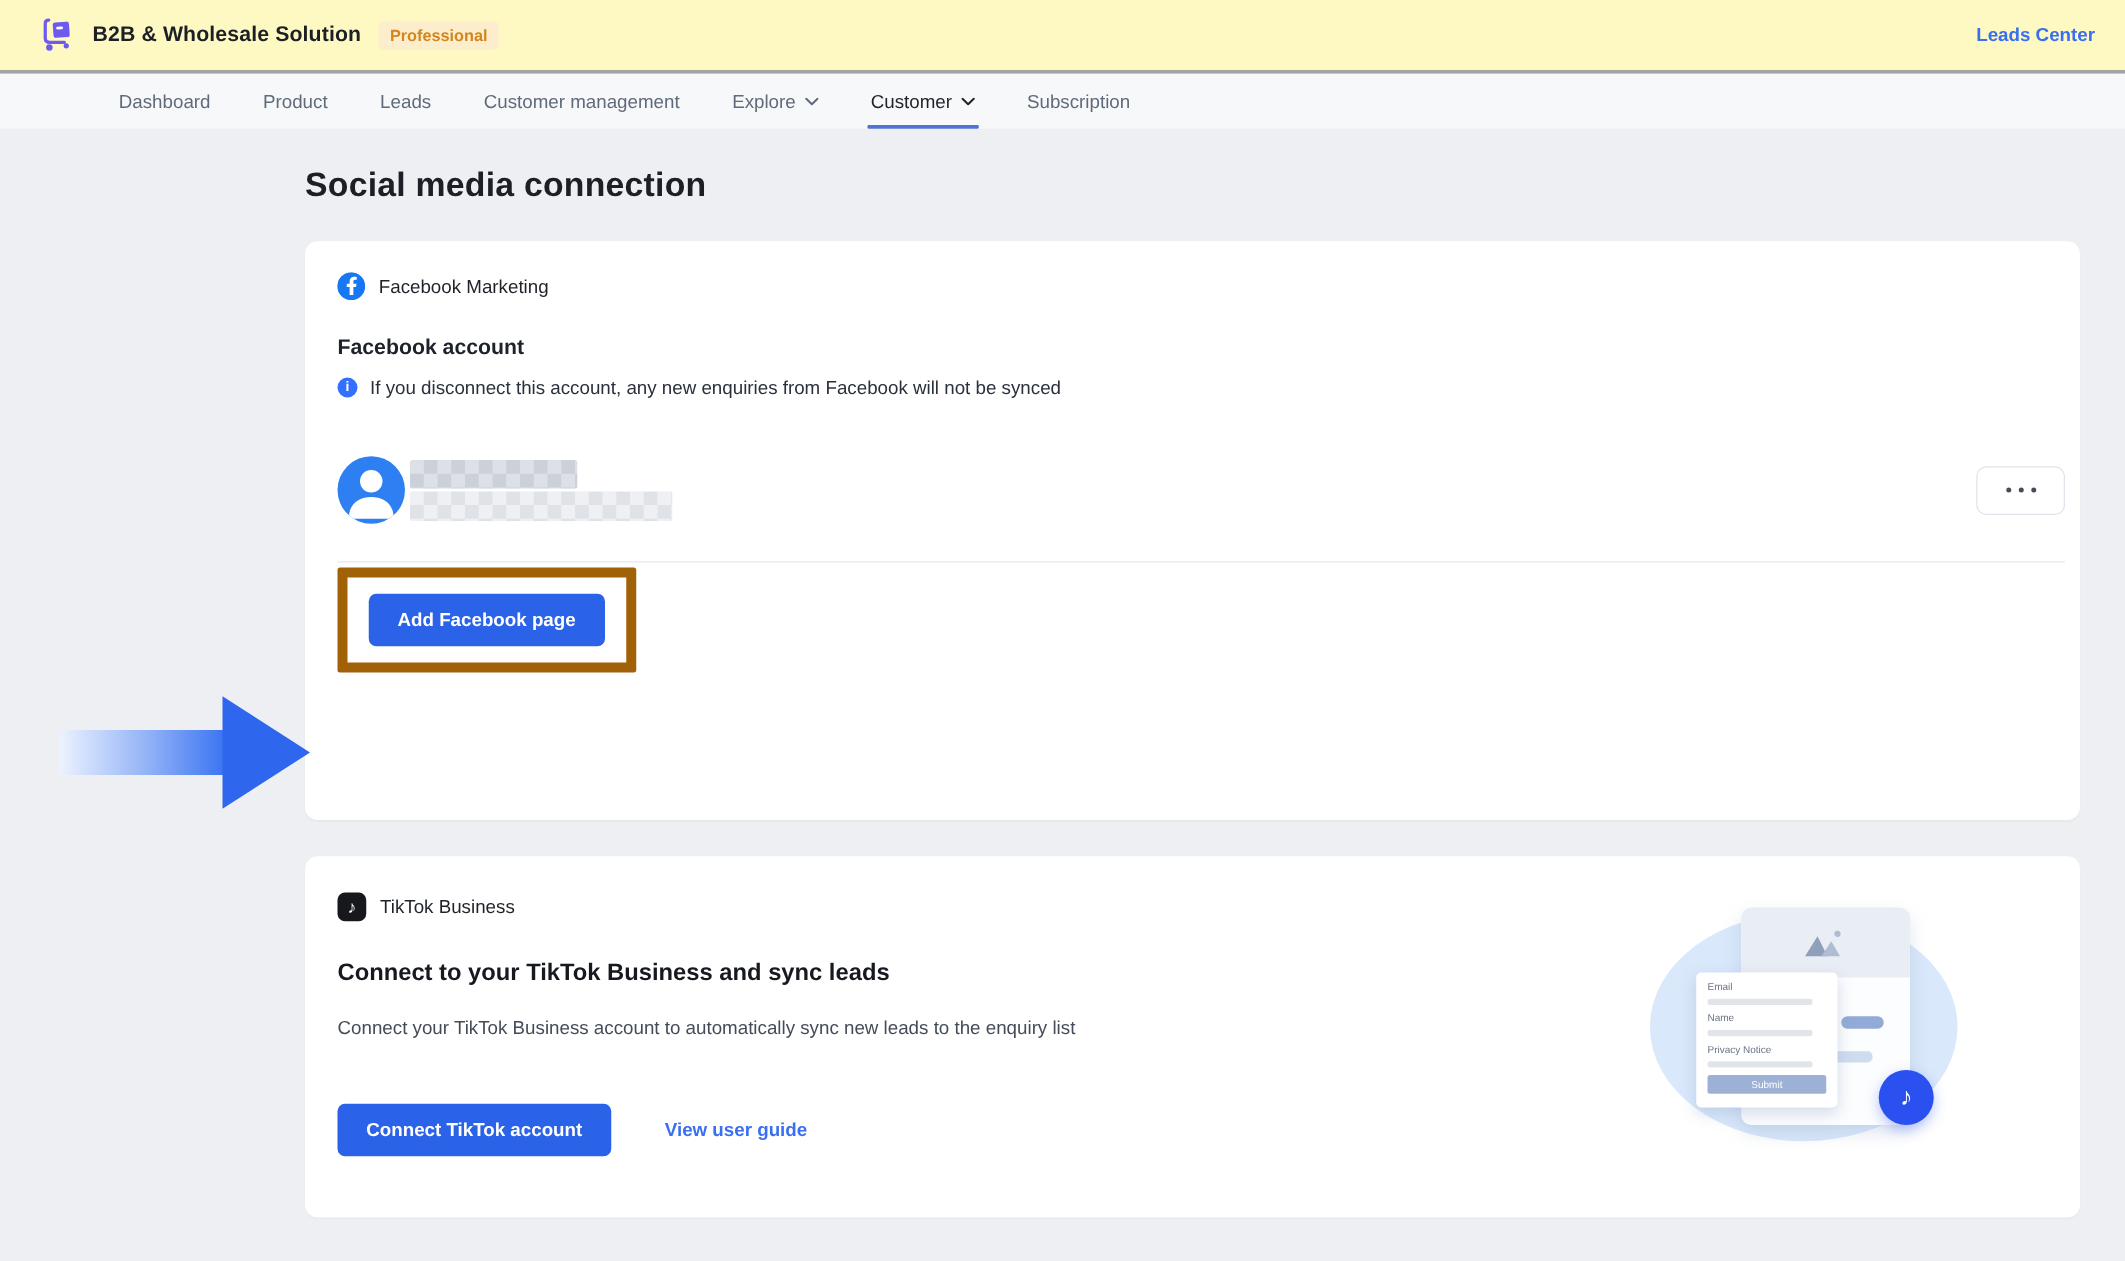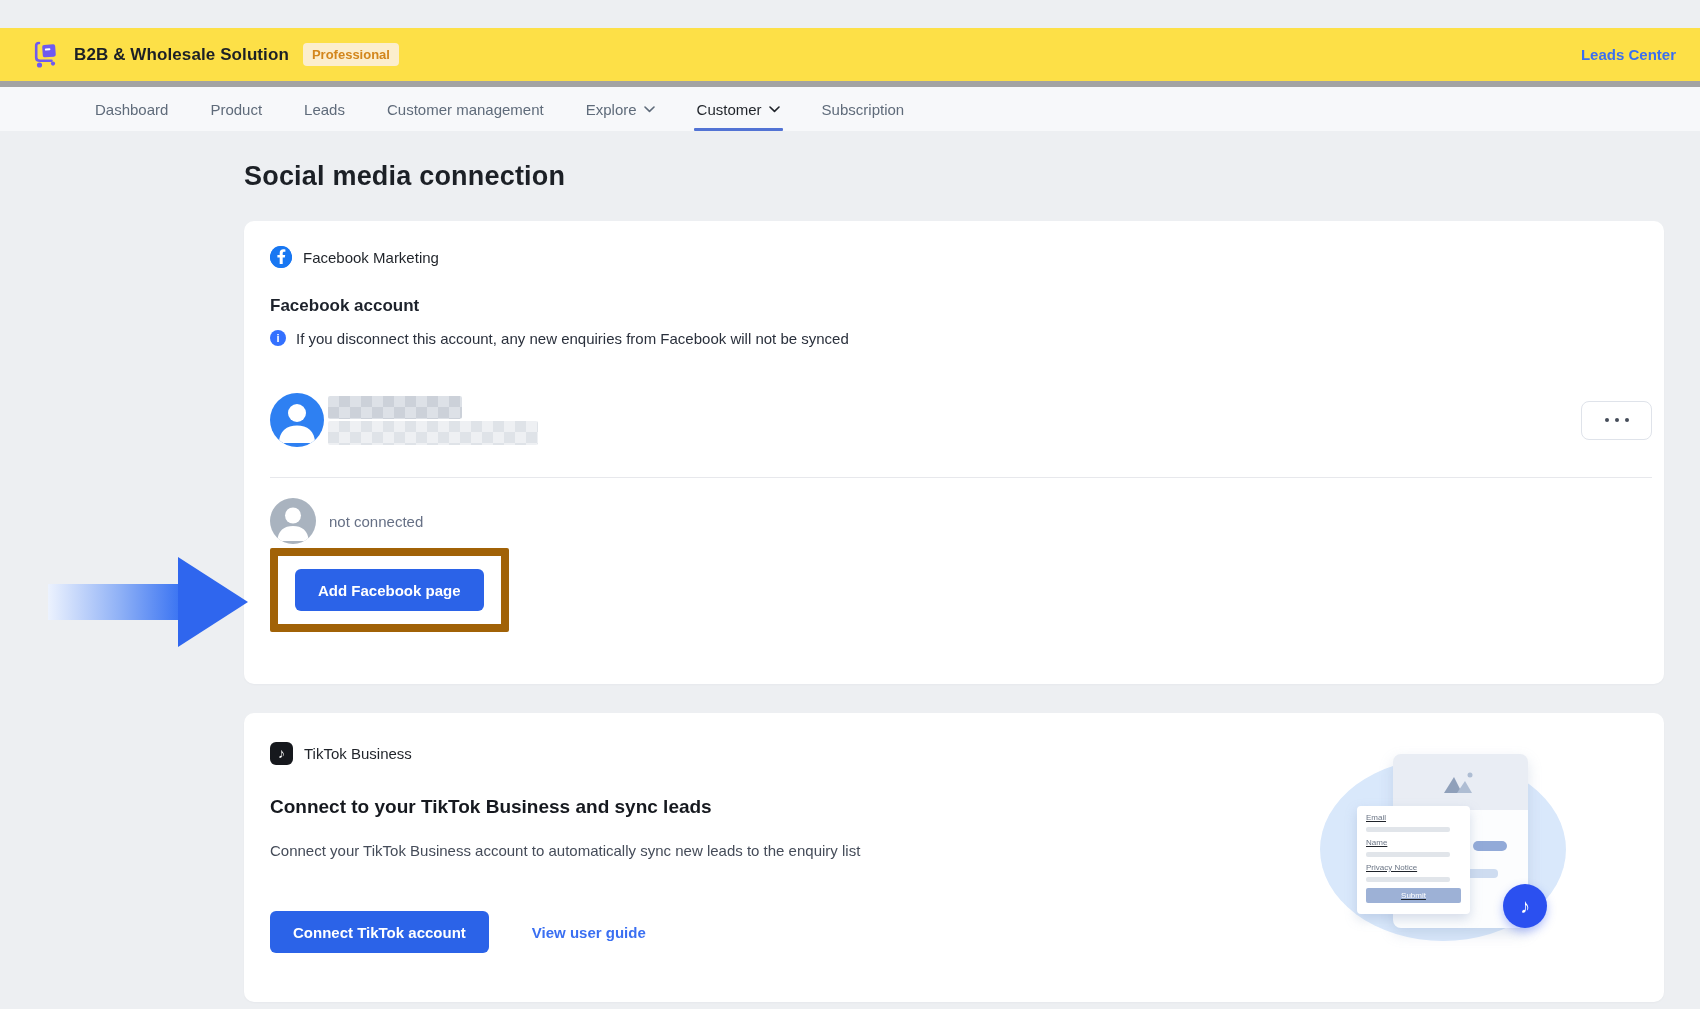--- a/index.html
+++ b/index.html
@@ -6,24 +6,23 @@
   html,body { width:1700px; height:1009px; }
   body {
     font-family:"Liberation Sans", sans-serif;
     background:#edeff2;
     position:relative;
     overflow:hidden;
     color:#20242b;
   }
   
   .app-header {
-    height:59px; background:#fde047; border-bottom:6px solid #a3a3a3;
+    height:59px; background:#fef9c3; border-bottom:3px solid #a3a3a3;
     display:flex; align-items:center; justify-content:space-between;
     padding:0 24px 0 33px;
-    margin-top:28px;
   }
   .brand { display:flex; align-items:center; }
   .app-title { font-size:17px; font-weight:700; color:#1c2026; margin-left:13px; letter-spacing:.1px; }
   .plan-badge {
     margin-left:14px; background:#fceecd; color:#d3861c;
     font-size:13px; font-weight:700; padding:4px 9px; border-radius:4px;
   }
   .help-link { color:#3a6ff2; font-size:15px; font-weight:700; cursor:pointer; text-decoration:none; }
   
   .main-nav {
@@ -134,21 +133,20 @@
   .illus-imghead {
     height:56px; background:#e9edf4; border-radius:8px 8px 0 0;
     display:flex; align-items:center; justify-content:center;
   }
   .illus-pill1 { position:absolute; right:21px; top:87px; width:34px; height:10px; border-radius:5px; background:#92aad8; }
   .illus-pill2 { position:absolute; right:30px; top:115px; width:50px; height:9px; border-radius:4px; background:#cedcf0; }
   .illus-formcard {
     position:absolute; left:43px; top:71px; width:113px; height:108px;
     background:#fff; border-radius:4px; box-shadow:0 5px 12px rgba(140,160,195,.35);
     padding:7px 9px 0 9px;
-    text-decoration:underline;
   }
   .illus-label { font-size:8px; color:#6b7585; line-height:10px; }
   .illus-line { height:5px; background:#e1e5ea; border-radius:2px; width:84px; margin:4px 0 6px 0; }
   .illus-submit {
     margin-top:4px; height:15px; background:#9db1d6; border-radius:2px;
     color:#fff; font-size:8px; text-align:center; line-height:15px;
   }
   .illus-tiktok {
     position:absolute; left:189px; top:149px; width:44px; height:44px; border-radius:50%;
     background:#2b50f0; color:#fff; display:flex; align-items:center; justify-content:center;
@@ -246,29 +244,20 @@
             <i></i>
             <i></i>
             <i></i>
           </span>
       </button>
     </div>
 
     <hr class="divider">
 
 
-    <div class="page-row">
-      <span class="avatar gray">
-        <svg width="46" height="46" viewBox="0 0 46 46">
-          <circle cx="23" cy="17.5" r="8" fill="#fff"></circle>
-          <path d="M7.5 43 C7.5 32.5 14.5 28 23 28 C31.5 28 38.5 32.5 38.5 43 Z" fill="#fff"></path>
-        </svg>
-      </span>
-      <span class="not-connected">not connected</span>
-    </div>
 
     <div class="highlight-box">
       <button class="primary-btn">Add Facebook page</button>
     </div>
   </section>
 
   <section class="card tt-card">
     <div class="service-row">
       <span class="tt-badge">♪</span>
       <span class="service-name">TikTok Business</span>

